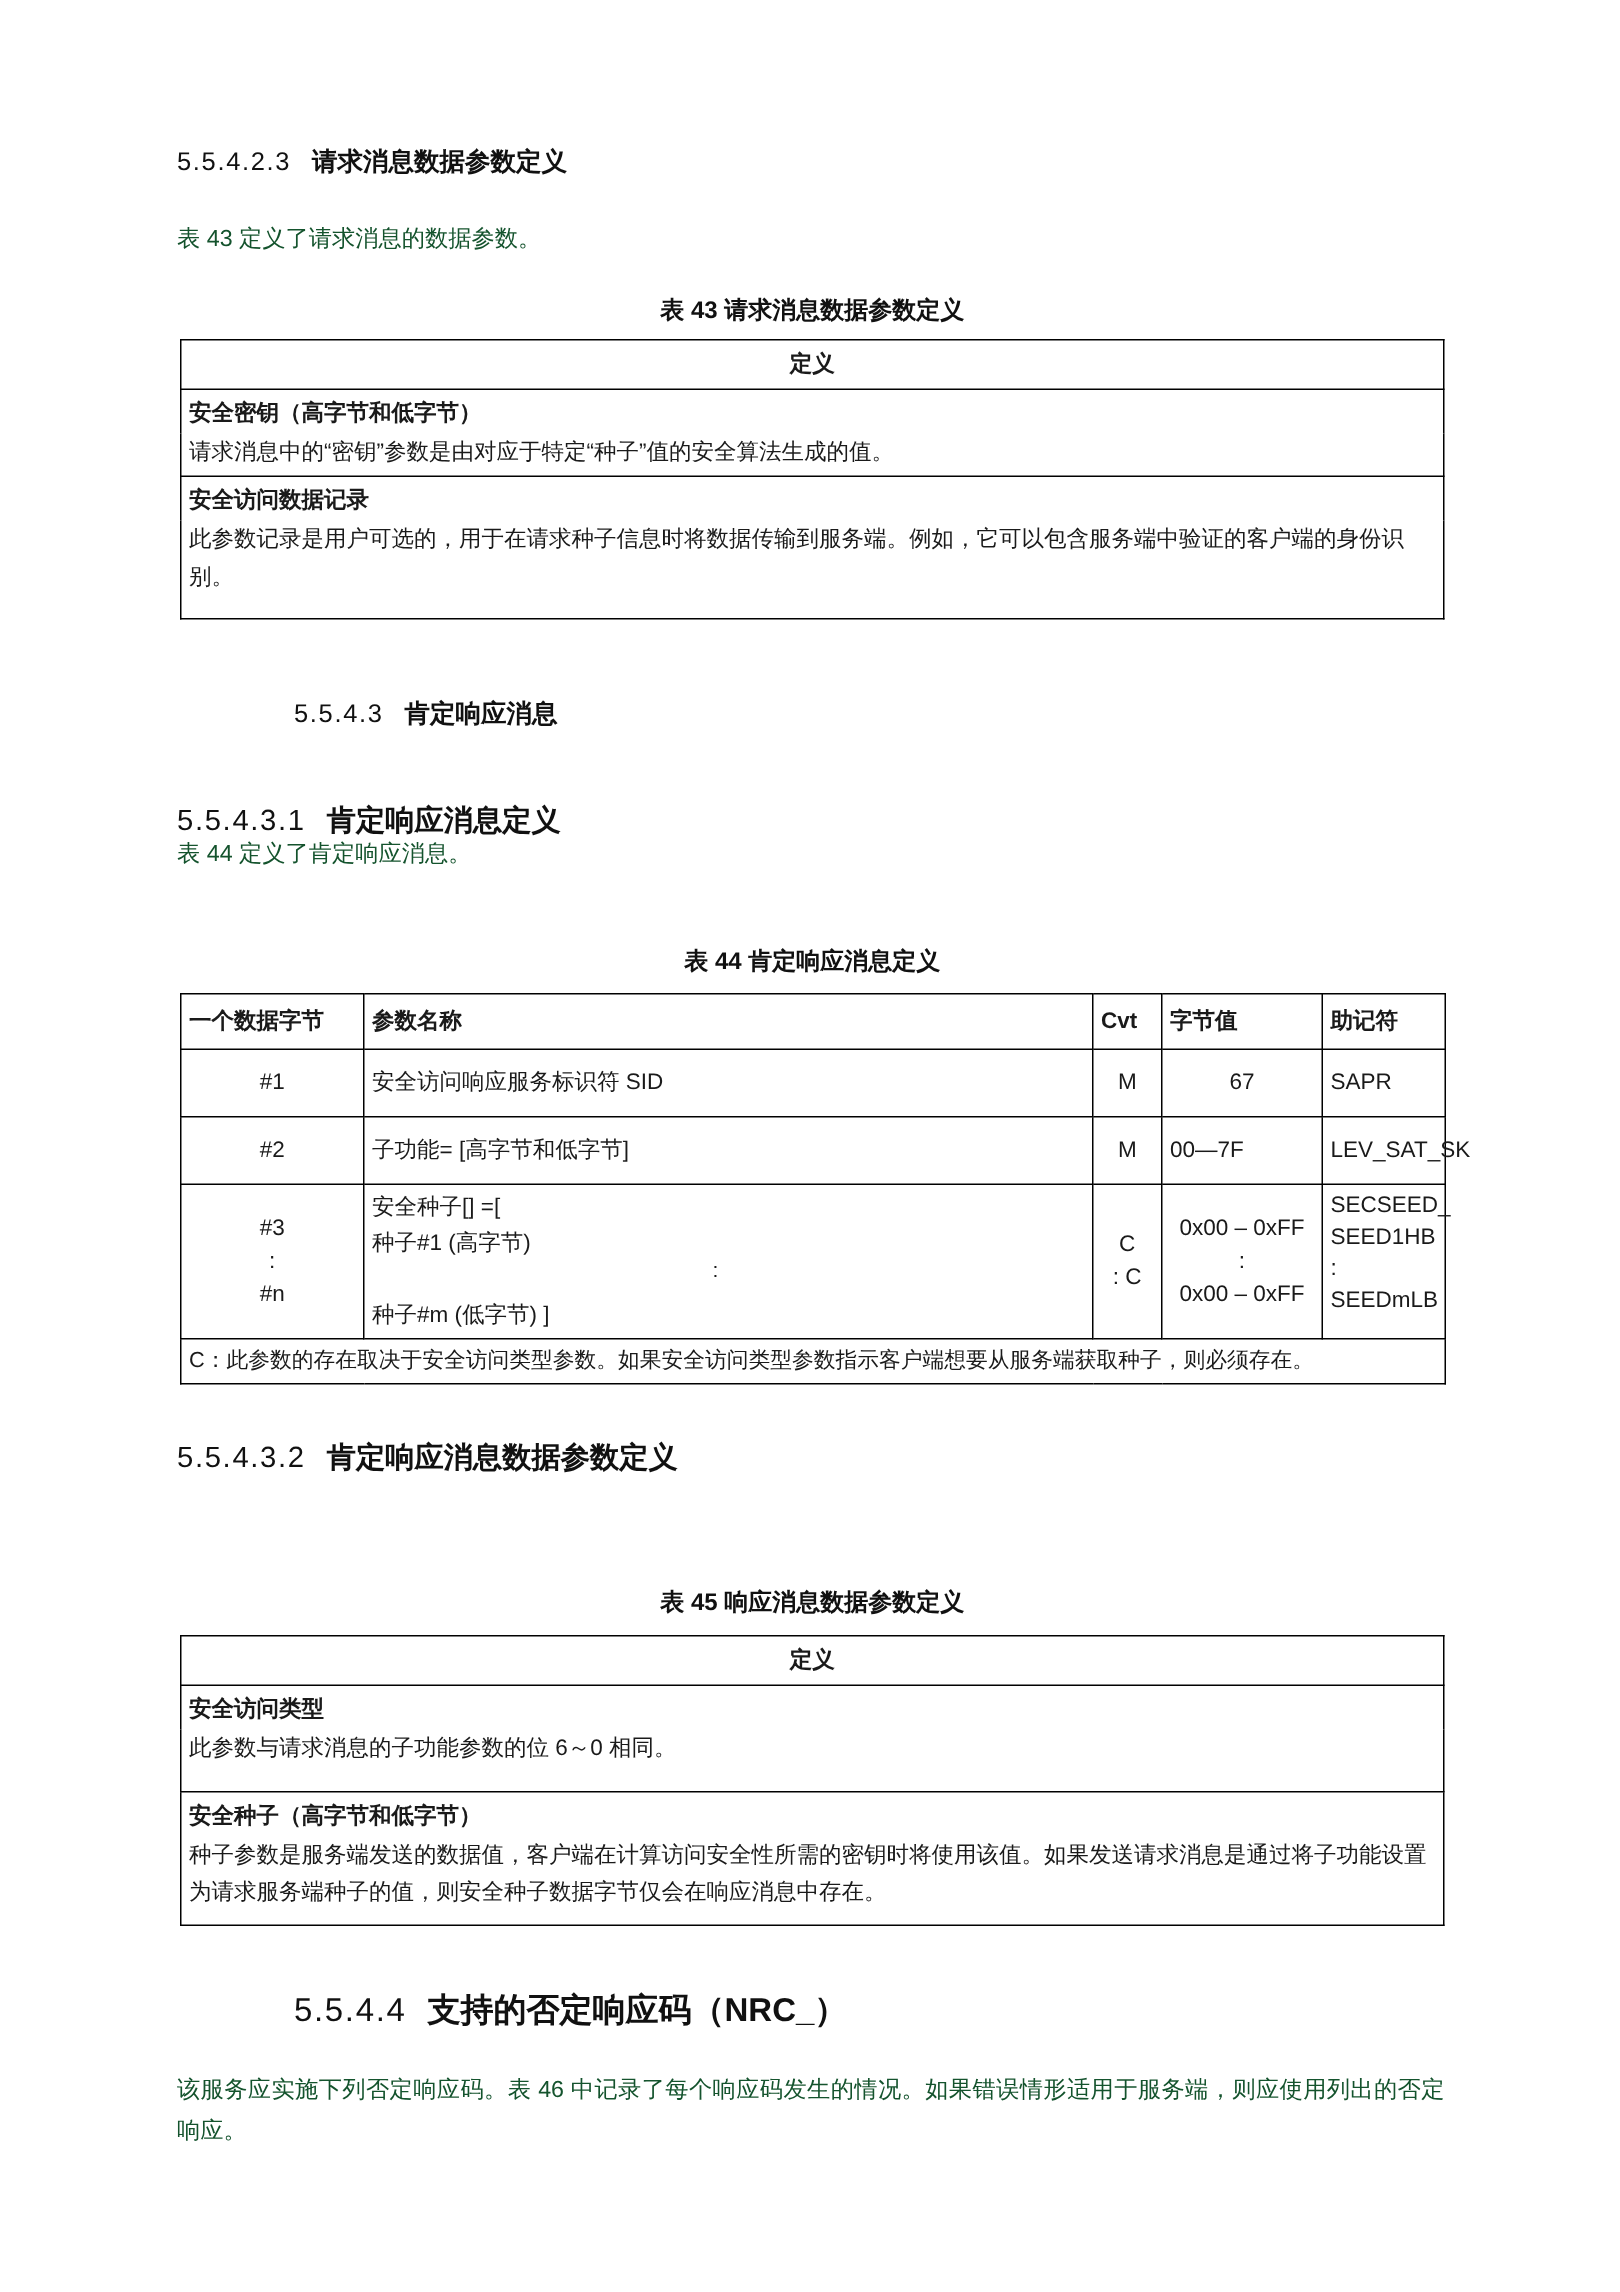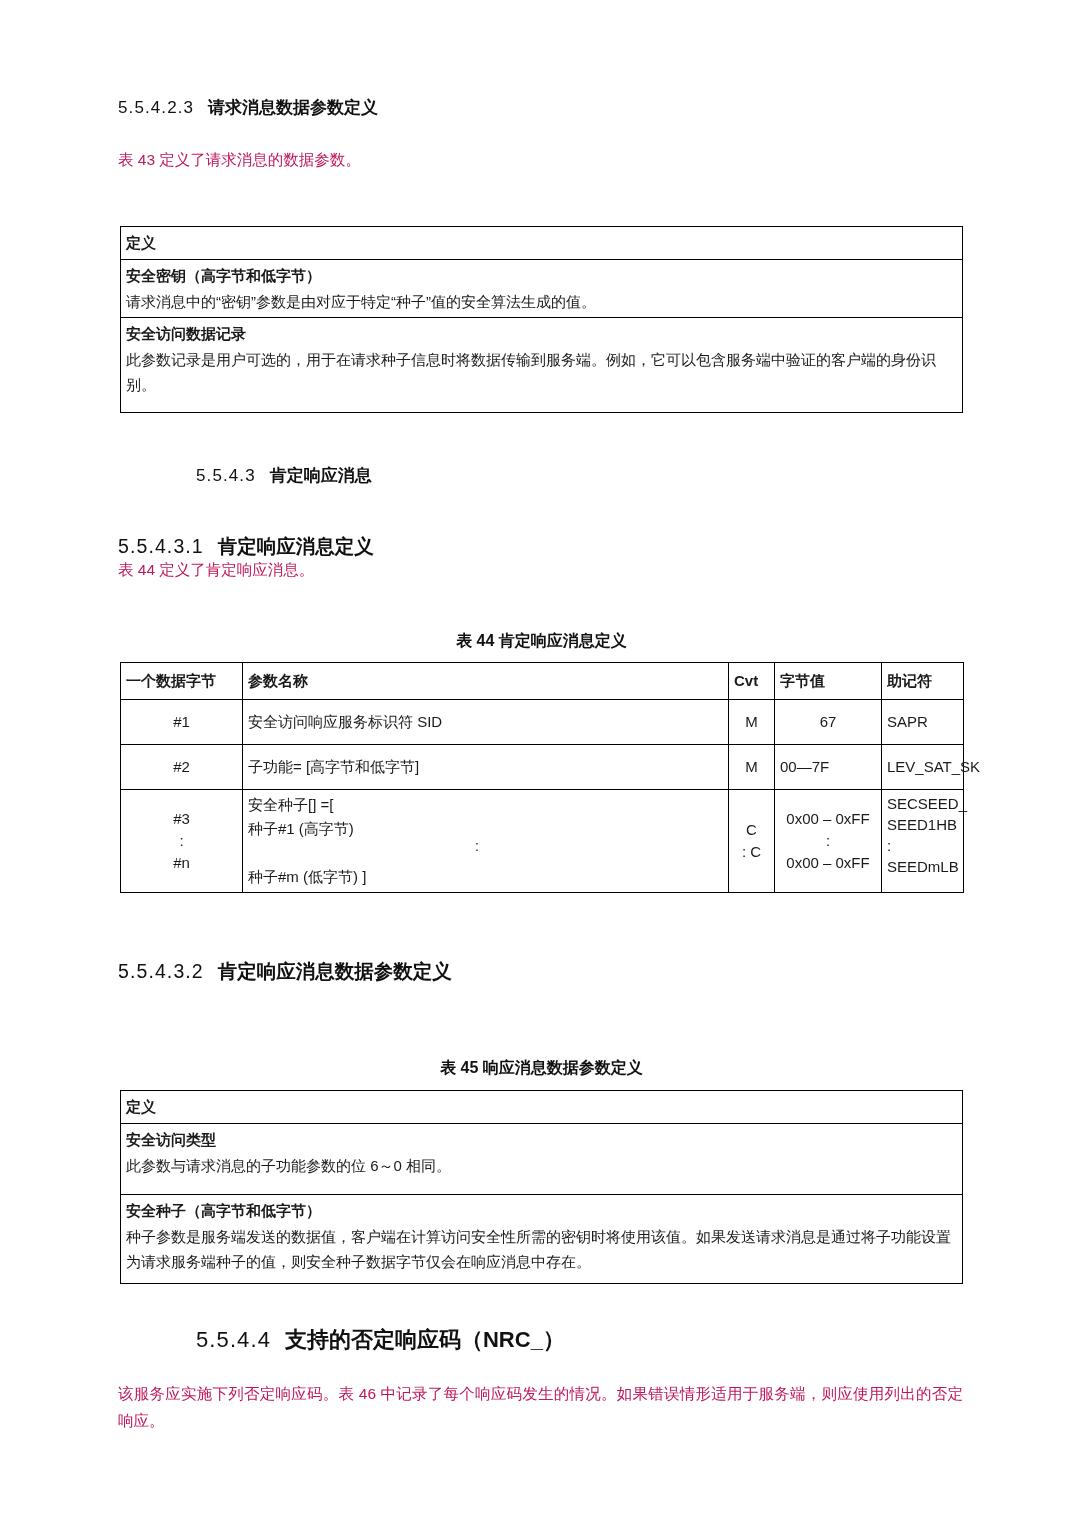--- a/index.html
+++ b/index.html
@@ -31,21 +31,21 @@
     white-space: nowrap;
     color: #111;
   }
   .h5 .num { font-weight: 400; letter-spacing: 1.1px; }
   .h5 .ttl { margin-left: 14px; }
 
   .para {
     position: absolute;
     font-size: 15.5px;
     line-height: 27px;
-    color: #be185d;
+    color: #14532d;
     text-align: justify;
   }
 
   .tbl-caption {
     position: absolute;
     font-size: 16px;
     font-weight: 700;
     text-align: center;
     white-space: nowrap;
     color: #111;
@@ -69,21 +69,21 @@
   }
   table.doc td.c { text-align: center; }
   table.doc td.nb-top { border-top: none; }
   table.doc td.nb-bot { border-bottom: none; }
 
   
   .deftbl td {
     padding: 4px 6px 5px 6px;
     line-height: 25px;
   }
-  .deftbl .hdr { font-weight: 700; height: 26px; }
+  .deftbl .hdr { font-weight: 700; height: 26px; text-align: center; }
   .deftbl .term { font-weight: 700; padding-bottom: 1px; }
   .deftbl .desc { padding-top: 0px; }
 
   
   .t44 td { line-height: 24px; }
   .t44 .hdrow td { font-weight: 700; height: 30px; vertical-align: middle; }
   .t44 .mid { vertical-align: middle; }
   .t44 .seedcell { line-height: 22px; white-space: pre-line; }
   .t44 .foot { font-size: 14.5px; line-height: 23px; }
   .small-colon { font-size: 14px; line-height: 16px; }
@@ -92,20 +92,21 @@
 <body>
 
 <div class="page">
 
   <div class="h5" style="left:118px; top:96px;">
     <span class="num">5.5.4.2.3</span><span class="ttl">请求消息数据参数定义</span>
   </div>
 
   <div class="para" style="left:118px; top:146px; width:760px;">表 43 定义了请求消息的数据参数。</div>
 
+  <div class="tbl-caption" style="left:120px; top:197px; width:843px;">表 43 请求消息数据参数定义</div>
 
   <table class="doc deftbl" style="left:120px; top:226px; width:843px;">
     <tbody>
       <tr>
         <td class="hdr">定义</td>
       </tr>
       <tr>
         <td class="nb-bot term">安全密钥（高字节和低字节）</td>
       </tr>
       <tr>
@@ -180,20 +181,23 @@
 : C</td>
         <td class="c mid seedcell">0x00 – 0xFF
 :
 0x00 – 0xFF</td>
         <td class="seedcell" style="line-height:21px;">SECSEED_
 SEED1HB
 :
 SEEDmLB</td>
       </tr>
 
+      <tr>
+        <td class="foot" colspan="5">C：此参数的存在取决于安全访问类型参数。如果安全访问类型参数指示客户端想要从服务端获取种子，则必须存在。</td>
+      </tr>
     </tbody>
   </table>
 
   <div class="h5" style="left:118px; top:958px; font-size:19.5px;">
     <span class="num">5.5.4.3.2</span><span class="ttl">肯定响应消息数据参数定义</span>
   </div>
 
 
   <div class="tbl-caption" style="left:120px; top:1058px; width:843px;">表 45 响应消息数据参数定义</div>
 

